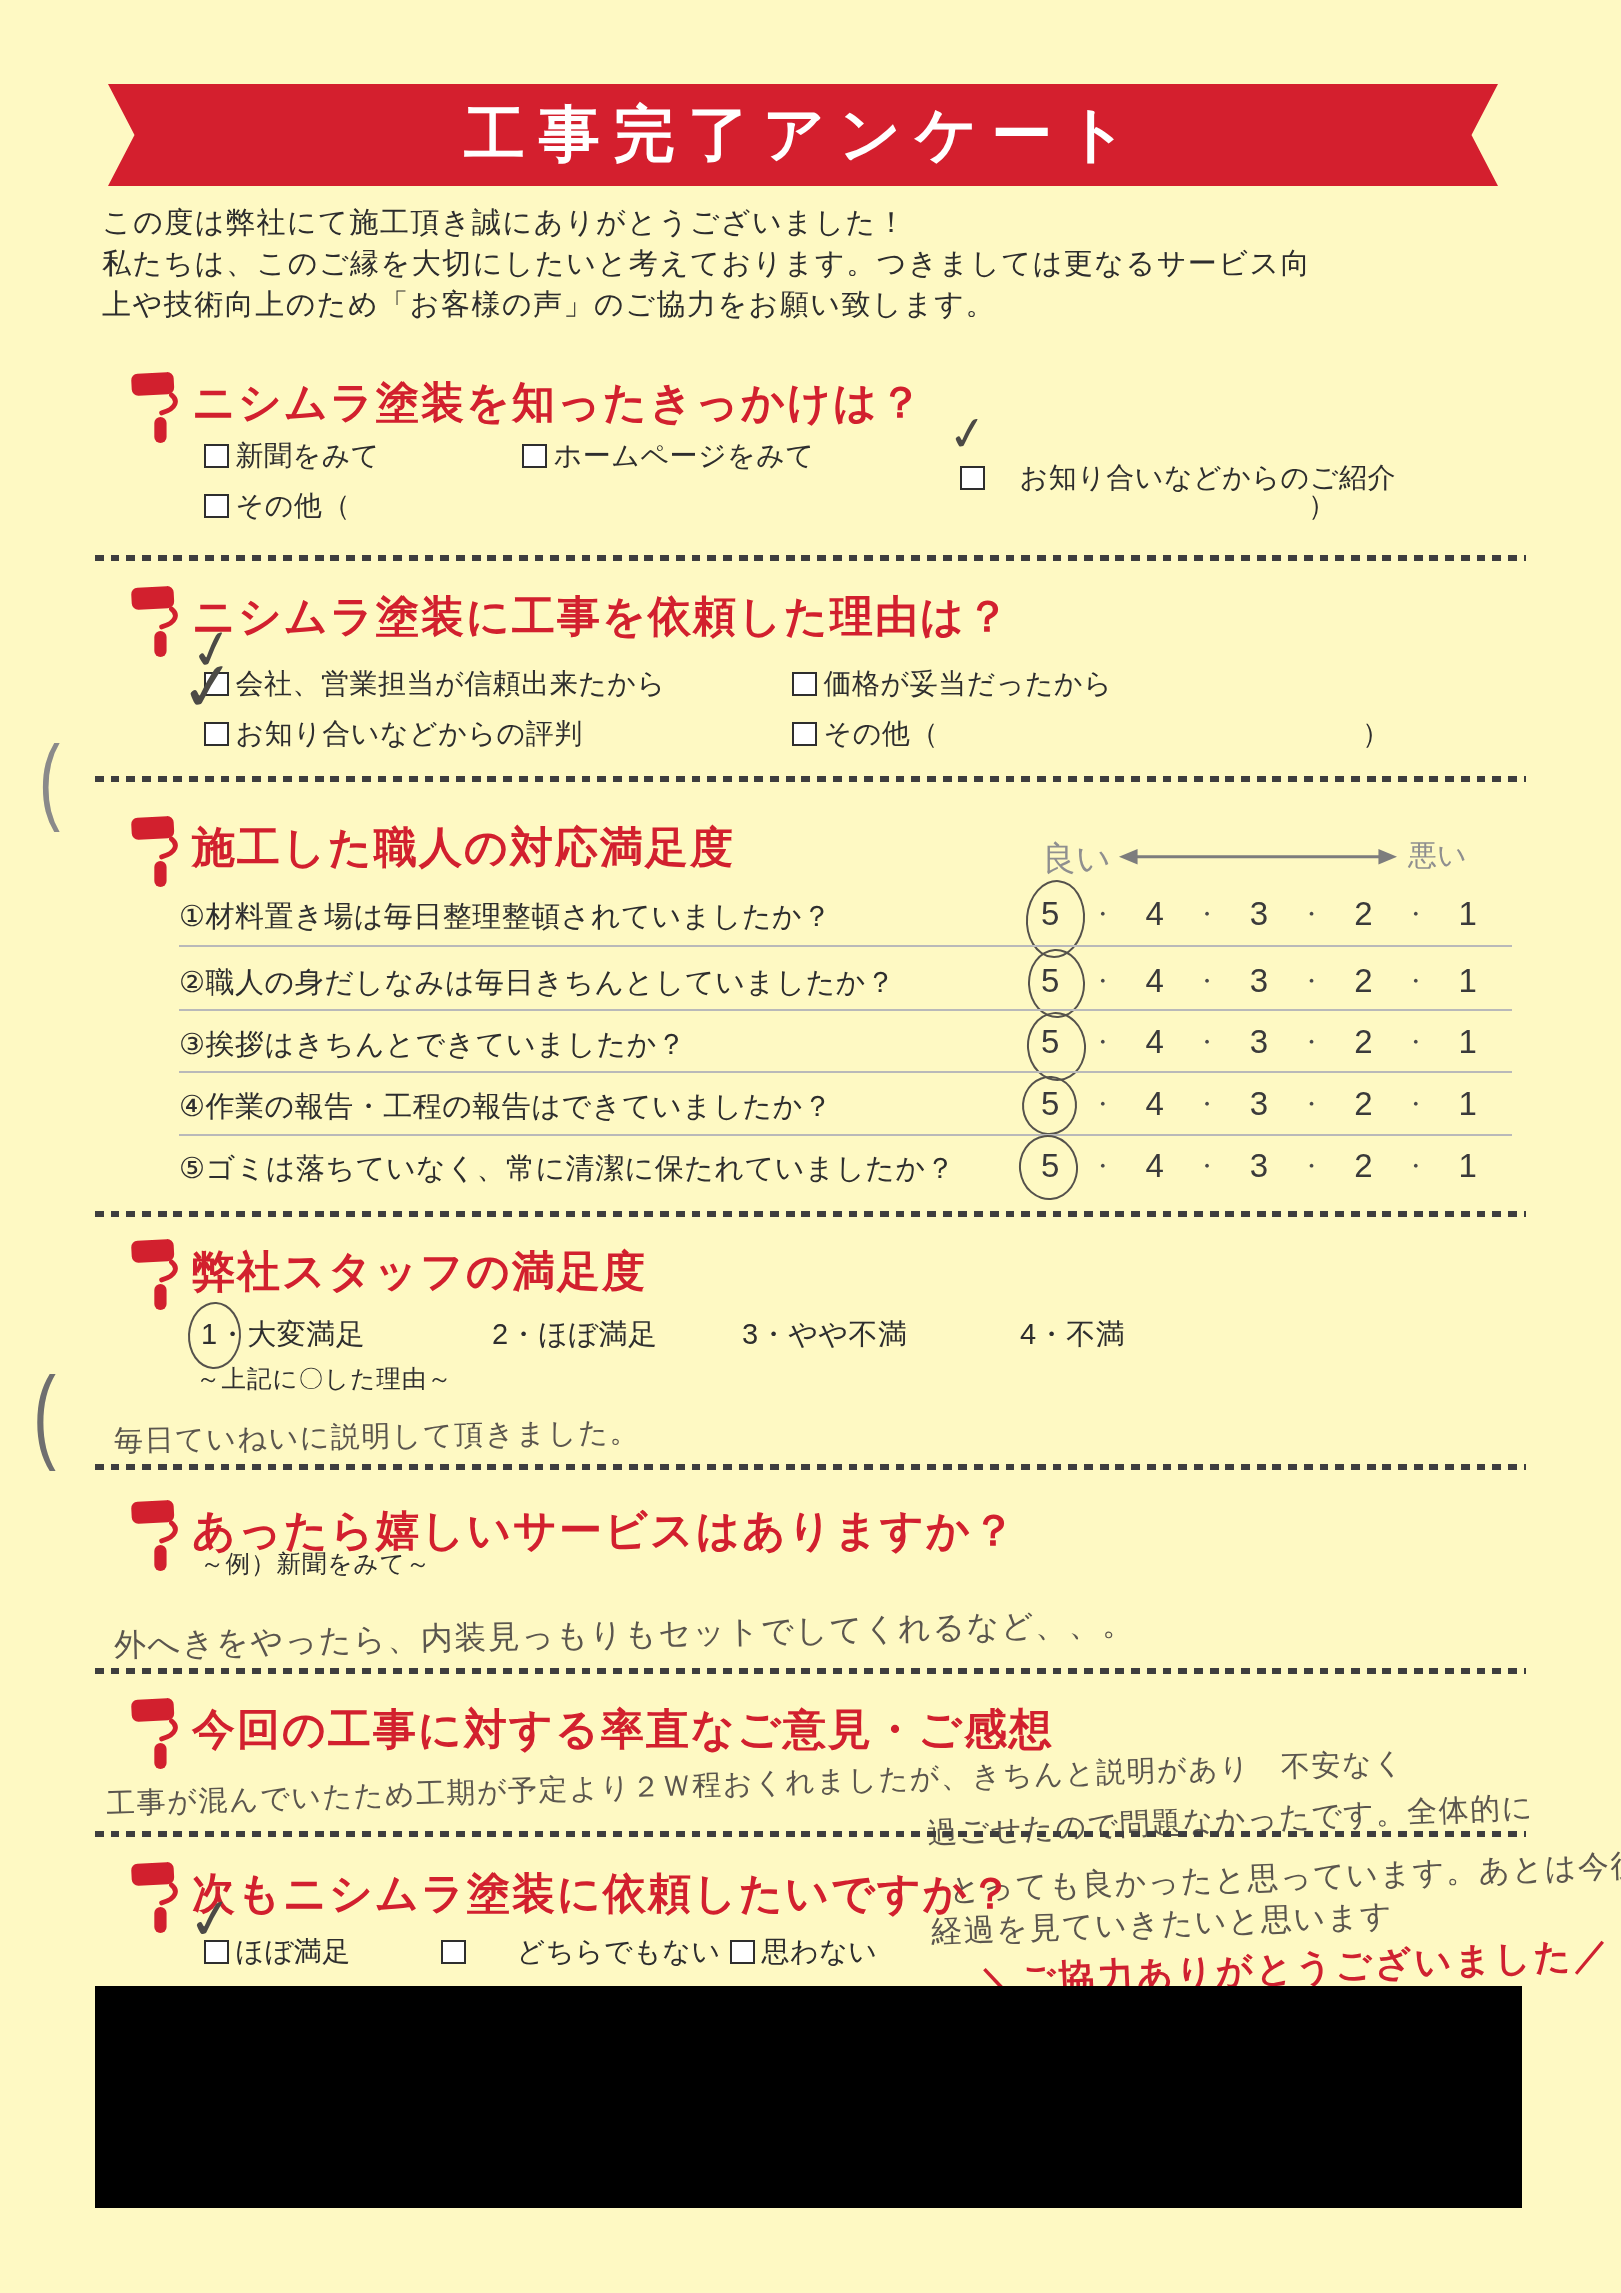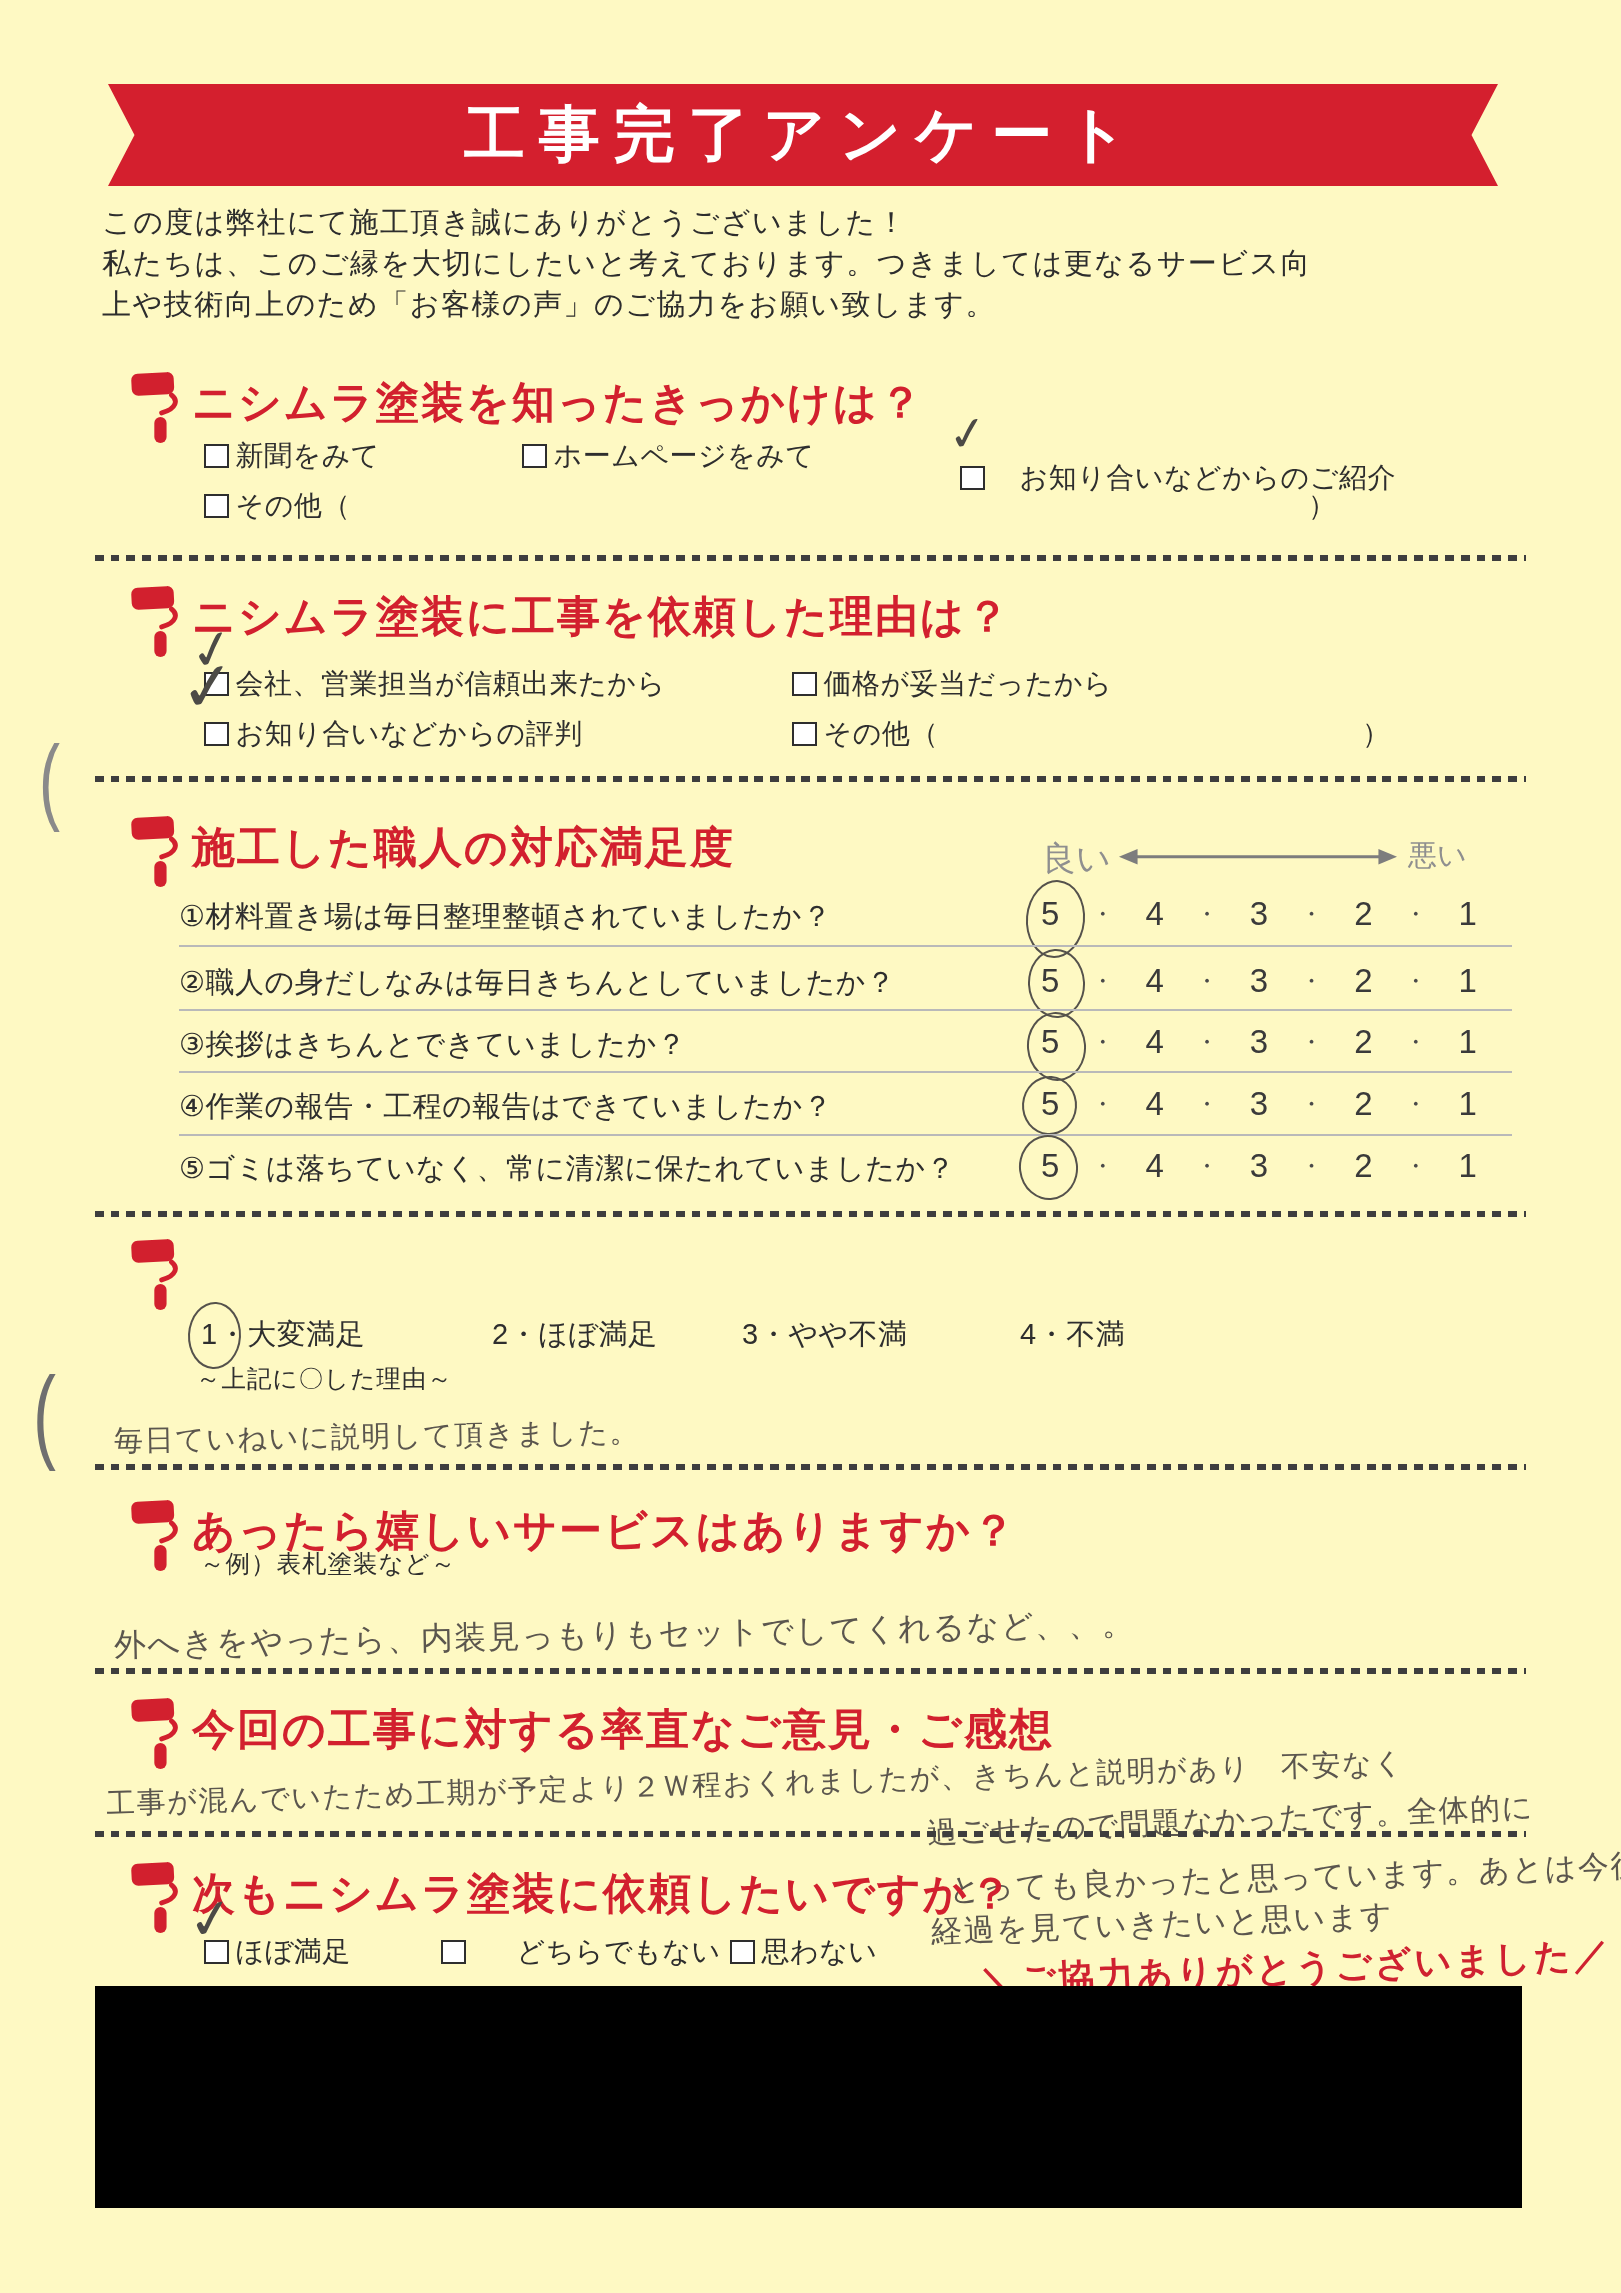--- a/index.html
+++ b/index.html
@@ -203,39 +203,40 @@
     </div>
   <div class="abs circle" style="left:1019px;top:1135px;width:55px;height:61px;transform:rotate(-7deg);"></div>
 
   <div class="abs dash" style="top:1211px;"></div>
 
   <svg class="abs sec-icon" style="left:129px;top:1237px;" viewBox="0 0 60 92">
     <rect x="3" y="3" width="52" height="27" rx="8" fill="#d2202e" transform="rotate(-3 29 16)"></rect>
     <path d="M52 30 C 60 36 59 47 40 52" fill="none" stroke="#d2202e" stroke-width="6" stroke-linecap="round"></path>
     <rect x="31" y="57" width="15" height="32" rx="7.5" fill="#d2202e"></rect>
   </svg>
+  <div class="abs sec-header" style="left:192px;top:1243px;">弊社スタッフの満足度</div>
 
   <div class="abs row-label" style="left:201px;top:1315px;">1・大変満足</div>
   <div class="abs circle" style="left:188px;top:1302px;width:49px;height:63px;transform:rotate(3deg);"></div>
   <div class="abs row-label" style="left:492px;top:1315px;">2・ほぼ満足</div>
   <div class="abs row-label" style="left:742px;top:1315px;">3・やや不満</div>
   <div class="abs row-label" style="left:1020px;top:1315px;">4・不満</div>
 
   <div class="abs subnote" style="left:196px;top:1362px;">～上記に〇した理由～</div>
   <div class="abs hw" style="left:114px;top:1417px;font-size:29px;transform:rotate(-1deg);">毎日ていねいに説明して頂きました。</div>
 
   <div class="abs dash" style="top:1464px;"></div>
 
   <svg class="abs sec-icon" style="left:129px;top:1498px;" viewBox="0 0 60 92">
     <rect x="3" y="3" width="52" height="27" rx="8" fill="#d2202e" transform="rotate(-3 29 16)"></rect>
     <path d="M52 30 C 60 36 59 47 40 52" fill="none" stroke="#d2202e" stroke-width="6" stroke-linecap="round"></path>
     <rect x="31" y="57" width="15" height="32" rx="7.5" fill="#d2202e"></rect>
   </svg>
   <div class="abs sec-header" style="left:192px;top:1502px;">あったら嬉しいサービスはありますか？</div>
-  <div class="abs subnote" style="left:200px;top:1547px;">～例）表札塗装など～</div>
+  <div class="abs subnote" style="left:200px;top:1547px;">～例）新聞をみて～</div>
   <div class="abs hw" style="left:114px;top:1613px;font-size:32px;transform:rotate(-1.2deg);">外へきをやったら、内装見っもりもセットでしてくれるなど、、。</div>
 
   <div class="abs dash" style="top:1668px;"></div>
 
   <svg class="abs sec-icon" style="left:129px;top:1696px;" viewBox="0 0 60 92">
     <rect x="3" y="3" width="52" height="27" rx="8" fill="#d2202e" transform="rotate(-3 29 16)"></rect>
     <path d="M52 30 C 60 36 59 47 40 52" fill="none" stroke="#d2202e" stroke-width="6" stroke-linecap="round"></path>
     <rect x="31" y="57" width="15" height="32" rx="7.5" fill="#d2202e"></rect>
   </svg>
   <div class="abs sec-header" style="left:192px;top:1701px;">今回の工事に対する率直なご意見・ご感想</div>

